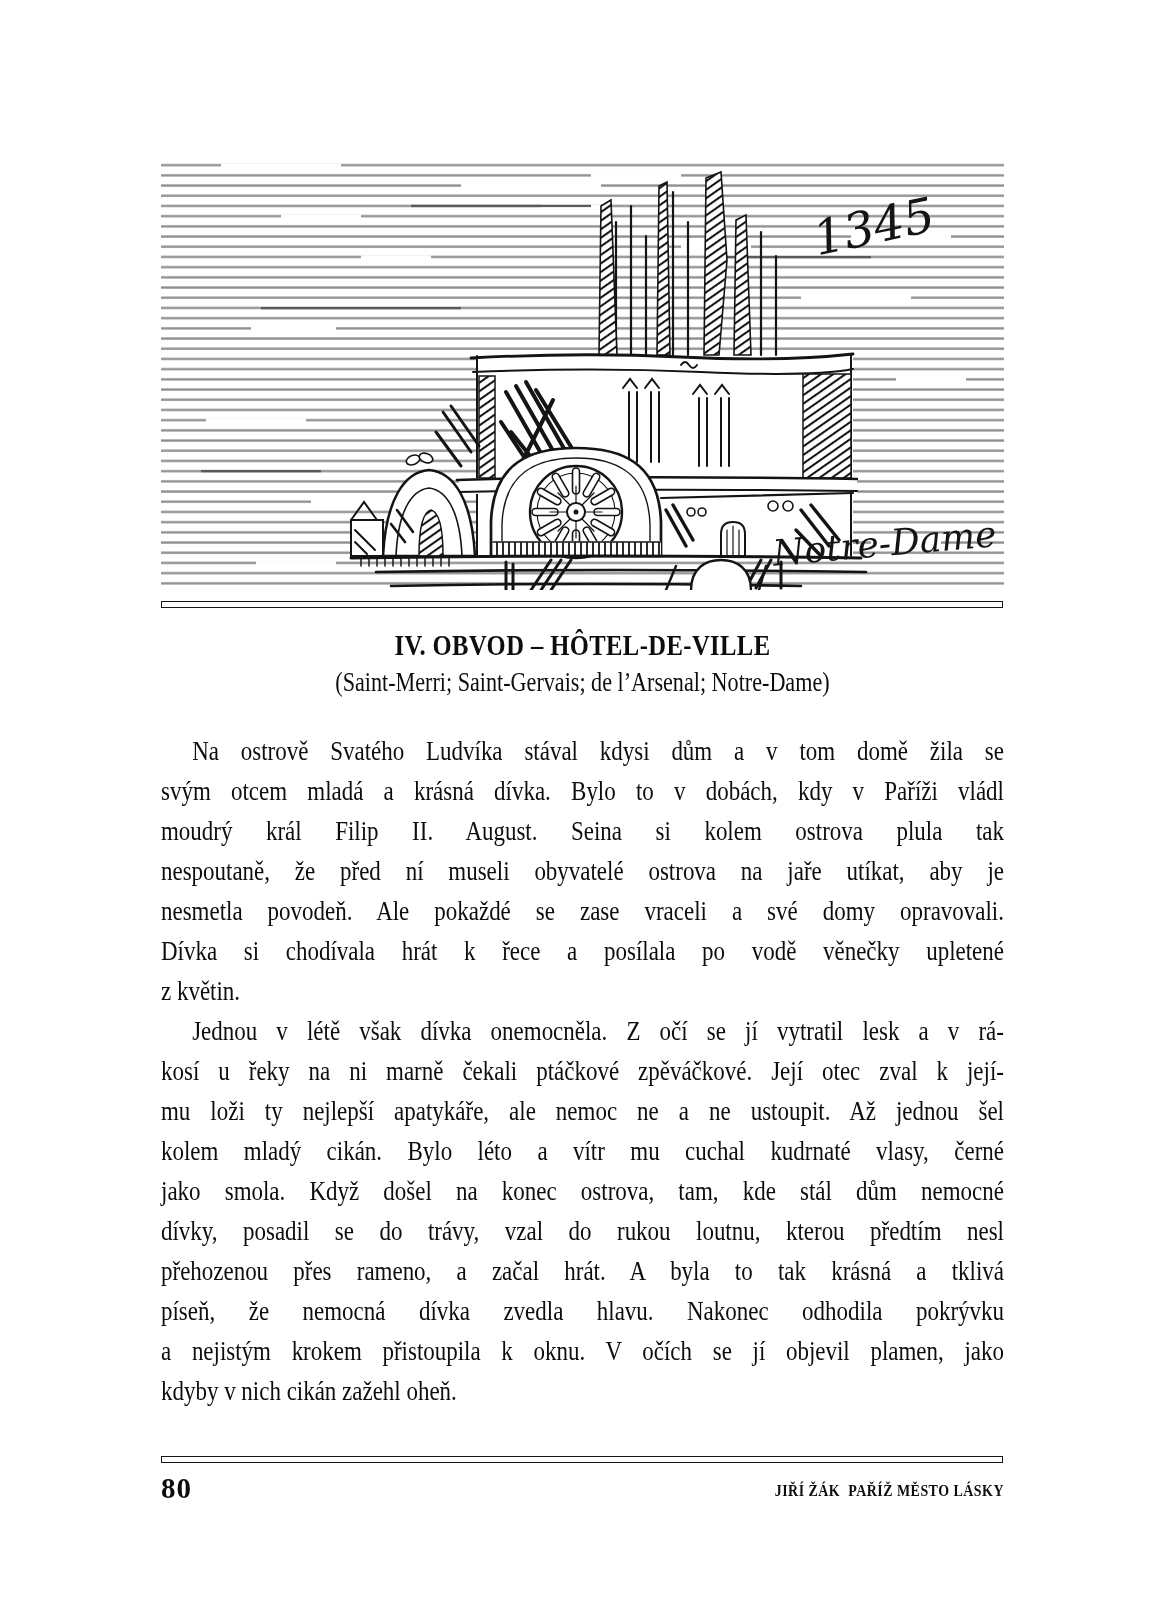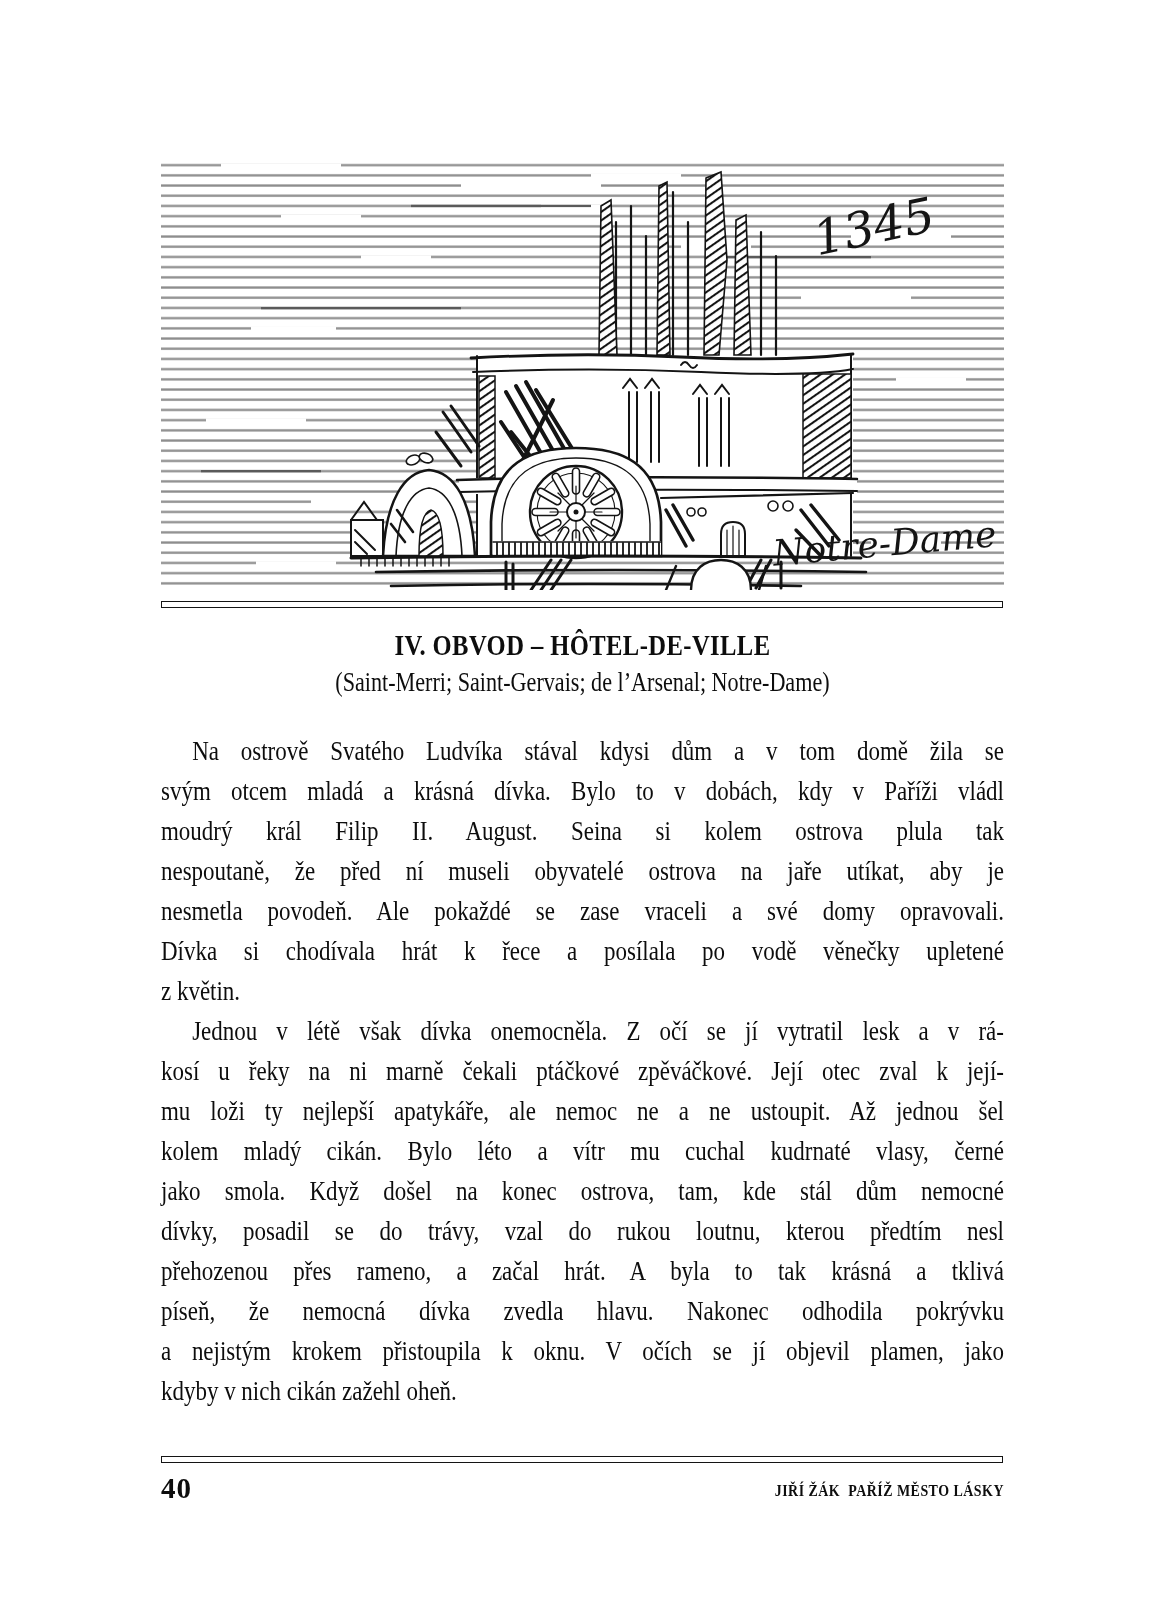--- a/index.html
+++ b/index.html
@@ -316,14 +316,14 @@
       <div class="bodyline">jako smola. Když došel na konec ostrova, tam, kde stál dům nemocné</div>
       <div class="bodyline">dívky, posadil se do trávy, vzal do rukou loutnu, kterou předtím nesl</div>
       <div class="bodyline">přehozenou přes rameno, a začal hrát. A byla to tak krásná a tklivá</div>
       <div class="bodyline">píseň, že nemocná dívka zvedla hlavu. Nakonec odhodila pokrývku</div>
       <div class="bodyline">a nejistým krokem přistoupila k oknu. V očích se jí objevil plamen, jako</div>
       <div class="bodyline lastline">kdyby v nich cikán zažehl oheň.</div>
     </div>
 </div>
 
 <div class="rule rule-bottom"></div>
-<div class="page-number">40</div>
+<div class="page-number">80</div>
 <div class="running-title">JIŘÍ ŽÁK  PAŘÍŽ MĚSTO LÁSKY</div>
 
 </body></html>

